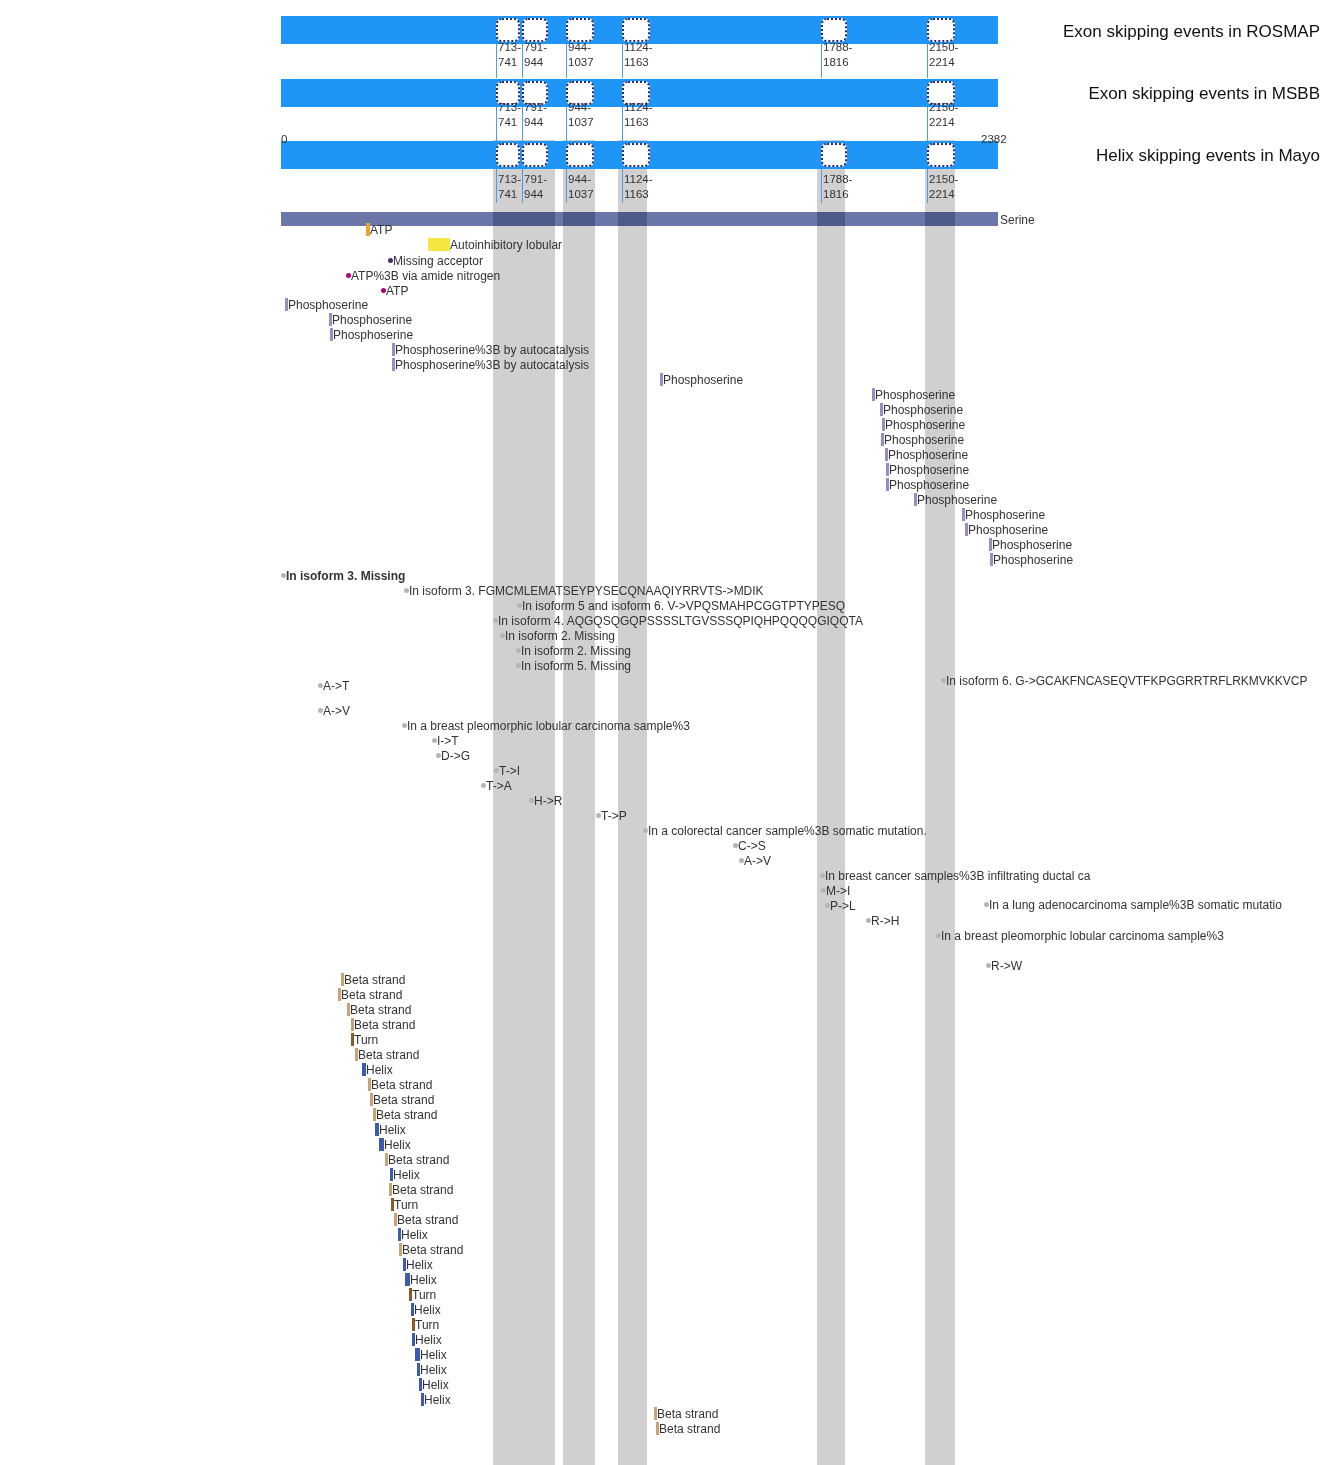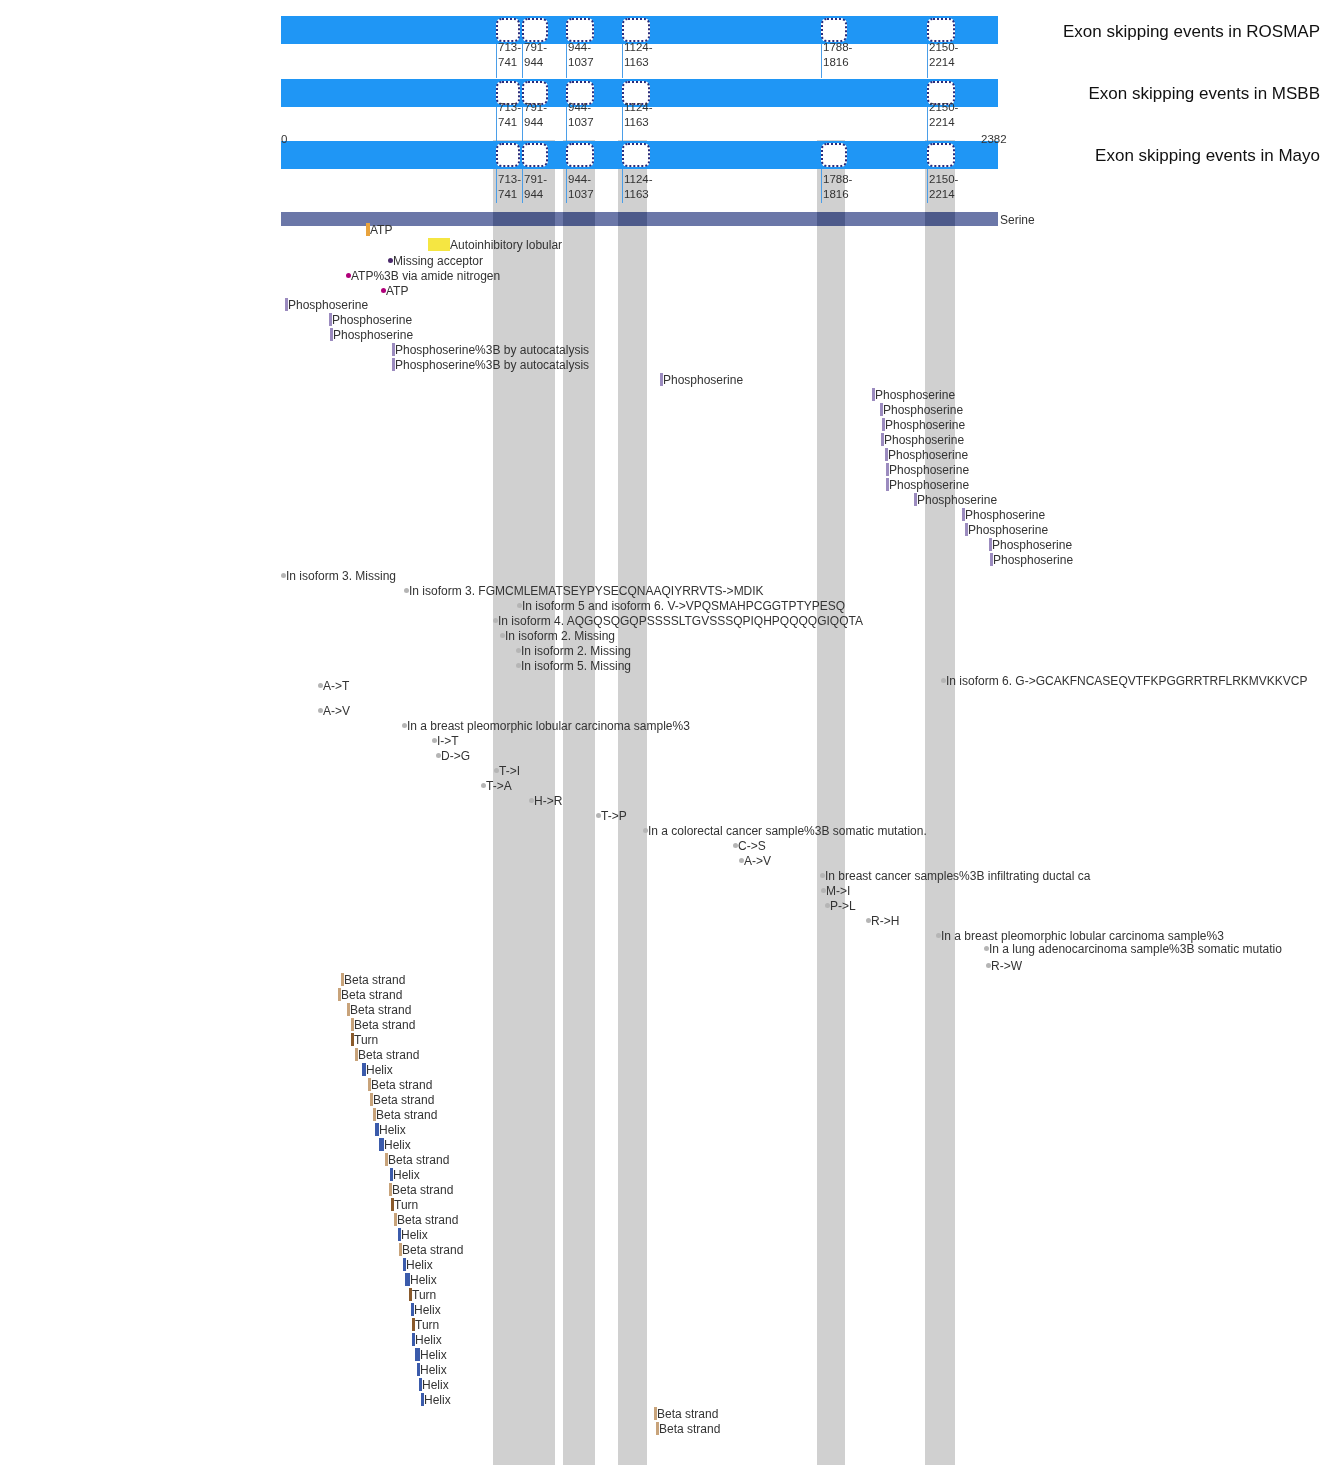--- a/index.html
+++ b/index.html
@@ -99,21 +99,21 @@
       <div class="exon-text" style="left: 524px; top: 115px;">944</div>
       <div class="exon-tick" style="left: 566px; top: 107px; height: 34px;"></div>
       <div class="exon-text" style="left: 568px; top: 100px;">944-</div>
       <div class="exon-text" style="left: 568px; top: 115px;">1037</div>
       <div class="exon-tick" style="left: 622px; top: 107px; height: 34px;"></div>
       <div class="exon-text" style="left: 624px; top: 100px;">1124-</div>
       <div class="exon-text" style="left: 624px; top: 115px;">1163</div>
       <div class="exon-tick" style="left: 927px; top: 107px; height: 34px;"></div>
       <div class="exon-text" style="left: 929px; top: 100px;">2150-</div>
       <div class="exon-text" style="left: 929px; top: 115px;">2214</div>
-      <div class="track-label" style="top: 146px; width: 275px;">Exon skipping events in Mayo</div>
+      <div class="track-label" style="top: 146px; width: 275px;">Helix skipping events in Mayo</div>
       <div class="track-bar" style="left: 281px; top: 141px; width: 717px; background: rgb(31, 150, 245);"></div>
       <div class="exon-box" style="left: 496px; top: 143px; width: 24px; border-color: rgb(42, 42, 122);"></div>
       <div class="exon-box" style="left: 522px; top: 143px; width: 26px; border-color: rgb(42, 42, 122);"></div>
       <div class="exon-box" style="left: 566px; top: 143px; width: 28px; border-color: rgb(42, 42, 122);"></div>
       <div class="exon-box" style="left: 622px; top: 143px; width: 28px; border-color: rgb(42, 42, 122);"></div>
       <div class="exon-box" style="left: 821px; top: 143px; width: 26px; border-color: rgb(42, 42, 122);"></div>
       <div class="exon-box" style="left: 927px; top: 143px; width: 28px; border-color: rgb(42, 42, 122);"></div>
       <div class="exon-tick" style="left: 496px; top: 169px; height: 34px;"></div>
       <div class="exon-text" style="left: 498px; top: 172px;">713-</div>
       <div class="exon-text" style="left: 498px; top: 187px;">741</div>
@@ -162,21 +162,21 @@
       <div class="feat" style="left: 882px; top: 418px;"><span class="glyph g-tick" style="background: rgb(155, 139, 191); width: 3px; height: 13px;"></span><span class="txt">Phosphoserine</span></div>
       <div class="feat" style="left: 881px; top: 433px;"><span class="glyph g-tick" style="background: rgb(155, 139, 191); width: 3px; height: 13px;"></span><span class="txt">Phosphoserine</span></div>
       <div class="feat" style="left: 885px; top: 448px;"><span class="glyph g-tick" style="background: rgb(155, 139, 191); width: 3px; height: 13px;"></span><span class="txt">Phosphoserine</span></div>
       <div class="feat" style="left: 886px; top: 463px;"><span class="glyph g-tick" style="background: rgb(155, 139, 191); width: 3px; height: 13px;"></span><span class="txt">Phosphoserine</span></div>
       <div class="feat" style="left: 886px; top: 478px;"><span class="glyph g-tick" style="background: rgb(155, 139, 191); width: 3px; height: 13px;"></span><span class="txt">Phosphoserine</span></div>
       <div class="feat" style="left: 914px; top: 493px;"><span class="glyph g-tick" style="background: rgb(155, 139, 191); width: 3px; height: 13px;"></span><span class="txt">Phosphoserine</span></div>
       <div class="feat" style="left: 962px; top: 508px;"><span class="glyph g-tick" style="background: rgb(155, 139, 191); width: 3px; height: 13px;"></span><span class="txt">Phosphoserine</span></div>
       <div class="feat" style="left: 965px; top: 523px;"><span class="glyph g-tick" style="background: rgb(155, 139, 191); width: 3px; height: 13px;"></span><span class="txt">Phosphoserine</span></div>
       <div class="feat" style="left: 989px; top: 538px;"><span class="glyph g-tick" style="background: rgb(155, 139, 191); width: 3px; height: 13px;"></span><span class="txt">Phosphoserine</span></div>
       <div class="feat" style="left: 990px; top: 553px;"><span class="glyph g-tick" style="background: rgb(155, 139, 191); width: 3px; height: 13px;"></span><span class="txt">Phosphoserine</span></div>
-      <div class="feat" style="left: 281px; top: 569px;"><span class="glyph g-dot" style="background: rgb(181, 181, 181); width: 5px; height: 5px; border-radius: 50%;"></span><span class="txt">In isoform 3. Missing</span></div>
+      <div class="feat" style="left: 281px; top: 569px; font-weight: bold;"><span class="glyph g-dot" style="background: rgb(181, 181, 181); width: 5px; height: 5px; border-radius: 50%;"></span><span class="txt">In isoform 3. Missing</span></div>
       <div class="feat" style="left: 404px; top: 584px;"><span class="glyph g-dot" style="background: rgb(181, 181, 181); width: 5px; height: 5px; border-radius: 50%;"></span><span class="txt">In isoform 3. FGMCMLEMATSEYPYSECQNAAQIYRRVTS-&gt;MDIK</span></div>
       <div class="feat" style="left: 517px; top: 599px;"><span class="glyph g-dot" style="background: rgb(181, 181, 181); width: 5px; height: 5px; border-radius: 50%;"></span><span class="txt">In isoform 5 and isoform 6. V-&gt;VPQSMAHPCGGTPTYPESQ</span></div>
       <div class="feat" style="left: 493px; top: 614px;"><span class="glyph g-dot" style="background: rgb(181, 181, 181); width: 5px; height: 5px; border-radius: 50%;"></span><span class="txt">In isoform 4. AQGQSQGQPSSSSLTGVSSSQPIQHPQQQQGIQQTA</span></div>
       <div class="feat" style="left: 500px; top: 629px;"><span class="glyph g-dot" style="background: rgb(181, 181, 181); width: 5px; height: 5px; border-radius: 50%;"></span><span class="txt">In isoform 2. Missing</span></div>
       <div class="feat" style="left: 516px; top: 644px;"><span class="glyph g-dot" style="background: rgb(181, 181, 181); width: 5px; height: 5px; border-radius: 50%;"></span><span class="txt">In isoform 2. Missing</span></div>
       <div class="feat" style="left: 516px; top: 659px;"><span class="glyph g-dot" style="background: rgb(181, 181, 181); width: 5px; height: 5px; border-radius: 50%;"></span><span class="txt">In isoform 5. Missing</span></div>
       <div class="feat" style="left: 941px; top: 674px;"><span class="glyph g-dot" style="background: rgb(181, 181, 181); width: 5px; height: 5px; border-radius: 50%;"></span><span class="txt">In isoform 6. G-&gt;GCAKFNCASEQVTFKPGGRRTRFLRKMVKKVCP</span></div>
       <div class="feat" style="left: 318px; top: 679px;"><span class="glyph g-dot" style="background: rgb(181, 181, 181); width: 5px; height: 5px; border-radius: 50%;"></span><span class="txt">A-&gt;T</span></div>
       <div class="feat" style="left: 318px; top: 704px;"><span class="glyph g-dot" style="background: rgb(181, 181, 181); width: 5px; height: 5px; border-radius: 50%;"></span><span class="txt">A-&gt;V</span></div>
       <div class="feat" style="left: 402px; top: 719px;"><span class="glyph g-dot" style="background: rgb(181, 181, 181); width: 5px; height: 5px; border-radius: 50%;"></span><span class="txt">In a breast pleomorphic lobular carcinoma sample%3</span></div>
@@ -187,21 +187,21 @@
       <div class="feat" style="left: 529px; top: 794px;"><span class="glyph g-dot" style="background: rgb(181, 181, 181); width: 5px; height: 5px; border-radius: 50%;"></span><span class="txt">H-&gt;R</span></div>
       <div class="feat" style="left: 596px; top: 809px;"><span class="glyph g-dot" style="background: rgb(181, 181, 181); width: 5px; height: 5px; border-radius: 50%;"></span><span class="txt">T-&gt;P</span></div>
       <div class="feat" style="left: 643px; top: 824px;"><span class="glyph g-dot" style="background: rgb(181, 181, 181); width: 5px; height: 5px; border-radius: 50%;"></span><span class="txt">In a colorectal cancer sample%3B somatic mutation.</span></div>
       <div class="feat" style="left: 733px; top: 839px;"><span class="glyph g-dot" style="background: rgb(181, 181, 181); width: 5px; height: 5px; border-radius: 50%;"></span><span class="txt">C-&gt;S</span></div>
       <div class="feat" style="left: 739px; top: 854px;"><span class="glyph g-dot" style="background: rgb(181, 181, 181); width: 5px; height: 5px; border-radius: 50%;"></span><span class="txt">A-&gt;V</span></div>
       <div class="feat" style="left: 820px; top: 869px;"><span class="glyph g-dot" style="background: rgb(181, 181, 181); width: 5px; height: 5px; border-radius: 50%;"></span><span class="txt">In breast cancer samples%3B infiltrating ductal ca</span></div>
       <div class="feat" style="left: 821px; top: 884px;"><span class="glyph g-dot" style="background: rgb(181, 181, 181); width: 5px; height: 5px; border-radius: 50%;"></span><span class="txt">M-&gt;I</span></div>
       <div class="feat" style="left: 825px; top: 899px;"><span class="glyph g-dot" style="background: rgb(181, 181, 181); width: 5px; height: 5px; border-radius: 50%;"></span><span class="txt">P-&gt;L</span></div>
       <div class="feat" style="left: 866px; top: 914px;"><span class="glyph g-dot" style="background: rgb(181, 181, 181); width: 5px; height: 5px; border-radius: 50%;"></span><span class="txt">R-&gt;H</span></div>
       <div class="feat" style="left: 936px; top: 929px;"><span class="glyph g-dot" style="background: rgb(181, 181, 181); width: 5px; height: 5px; border-radius: 50%;"></span><span class="txt">In a breast pleomorphic lobular carcinoma sample%3</span></div>
-      <div class="feat" style="left: 984px; top: 942px;"><span class="glyph g-dot" style="background: rgb(181, 181, 181); width: 5px; height: 5px; border-radius: 50%;"></span><span class="txt">In a lung adenocarcinoma sample%3B somatic mutatio</span></div>
+      <div class="feat" style="left: 984px; top: 898px;"><span class="glyph g-dot" style="background: rgb(181, 181, 181); width: 5px; height: 5px; border-radius: 50%;"></span><span class="txt">In a lung adenocarcinoma sample%3B somatic mutatio</span></div>
       <div class="feat" style="left: 986px; top: 959px;"><span class="glyph g-dot" style="background: rgb(181, 181, 181); width: 5px; height: 5px; border-radius: 50%;"></span><span class="txt">R-&gt;W</span></div>
       <div class="feat" style="left: 341px; top: 973px;"><span class="glyph g-bar" style="background: rgb(200, 163, 122); width: 3px; height: 13px;"></span><span class="txt">Beta strand</span></div>
       <div class="feat" style="left: 338px; top: 988px;"><span class="glyph g-bar" style="background: rgb(200, 163, 122); width: 3px; height: 13px;"></span><span class="txt">Beta strand</span></div>
       <div class="feat" style="left: 347px; top: 1003px;"><span class="glyph g-bar" style="background: rgb(200, 163, 122); width: 3px; height: 13px;"></span><span class="txt">Beta strand</span></div>
       <div class="feat" style="left: 351px; top: 1018px;"><span class="glyph g-bar" style="background: rgb(200, 163, 122); width: 3px; height: 13px;"></span><span class="txt">Beta strand</span></div>
       <div class="feat" style="left: 351px; top: 1033px;"><span class="glyph g-bar" style="background: rgb(138, 90, 43); width: 3px; height: 13px;"></span><span class="txt">Turn</span></div>
       <div class="feat" style="left: 355px; top: 1048px;"><span class="glyph g-bar" style="background: rgb(200, 163, 122); width: 3px; height: 13px;"></span><span class="txt">Beta strand</span></div>
       <div class="feat" style="left: 362px; top: 1063px;"><span class="glyph g-bar" style="background: rgb(59, 91, 171); width: 4px; height: 13px;"></span><span class="txt">Helix</span></div>
       <div class="feat" style="left: 368px; top: 1078px;"><span class="glyph g-bar" style="background: rgb(200, 163, 122); width: 3px; height: 13px;"></span><span class="txt">Beta strand</span></div>
       <div class="feat" style="left: 370px; top: 1093px;"><span class="glyph g-bar" style="background: rgb(200, 163, 122); width: 3px; height: 13px;"></span><span class="txt">Beta strand</span></div>

